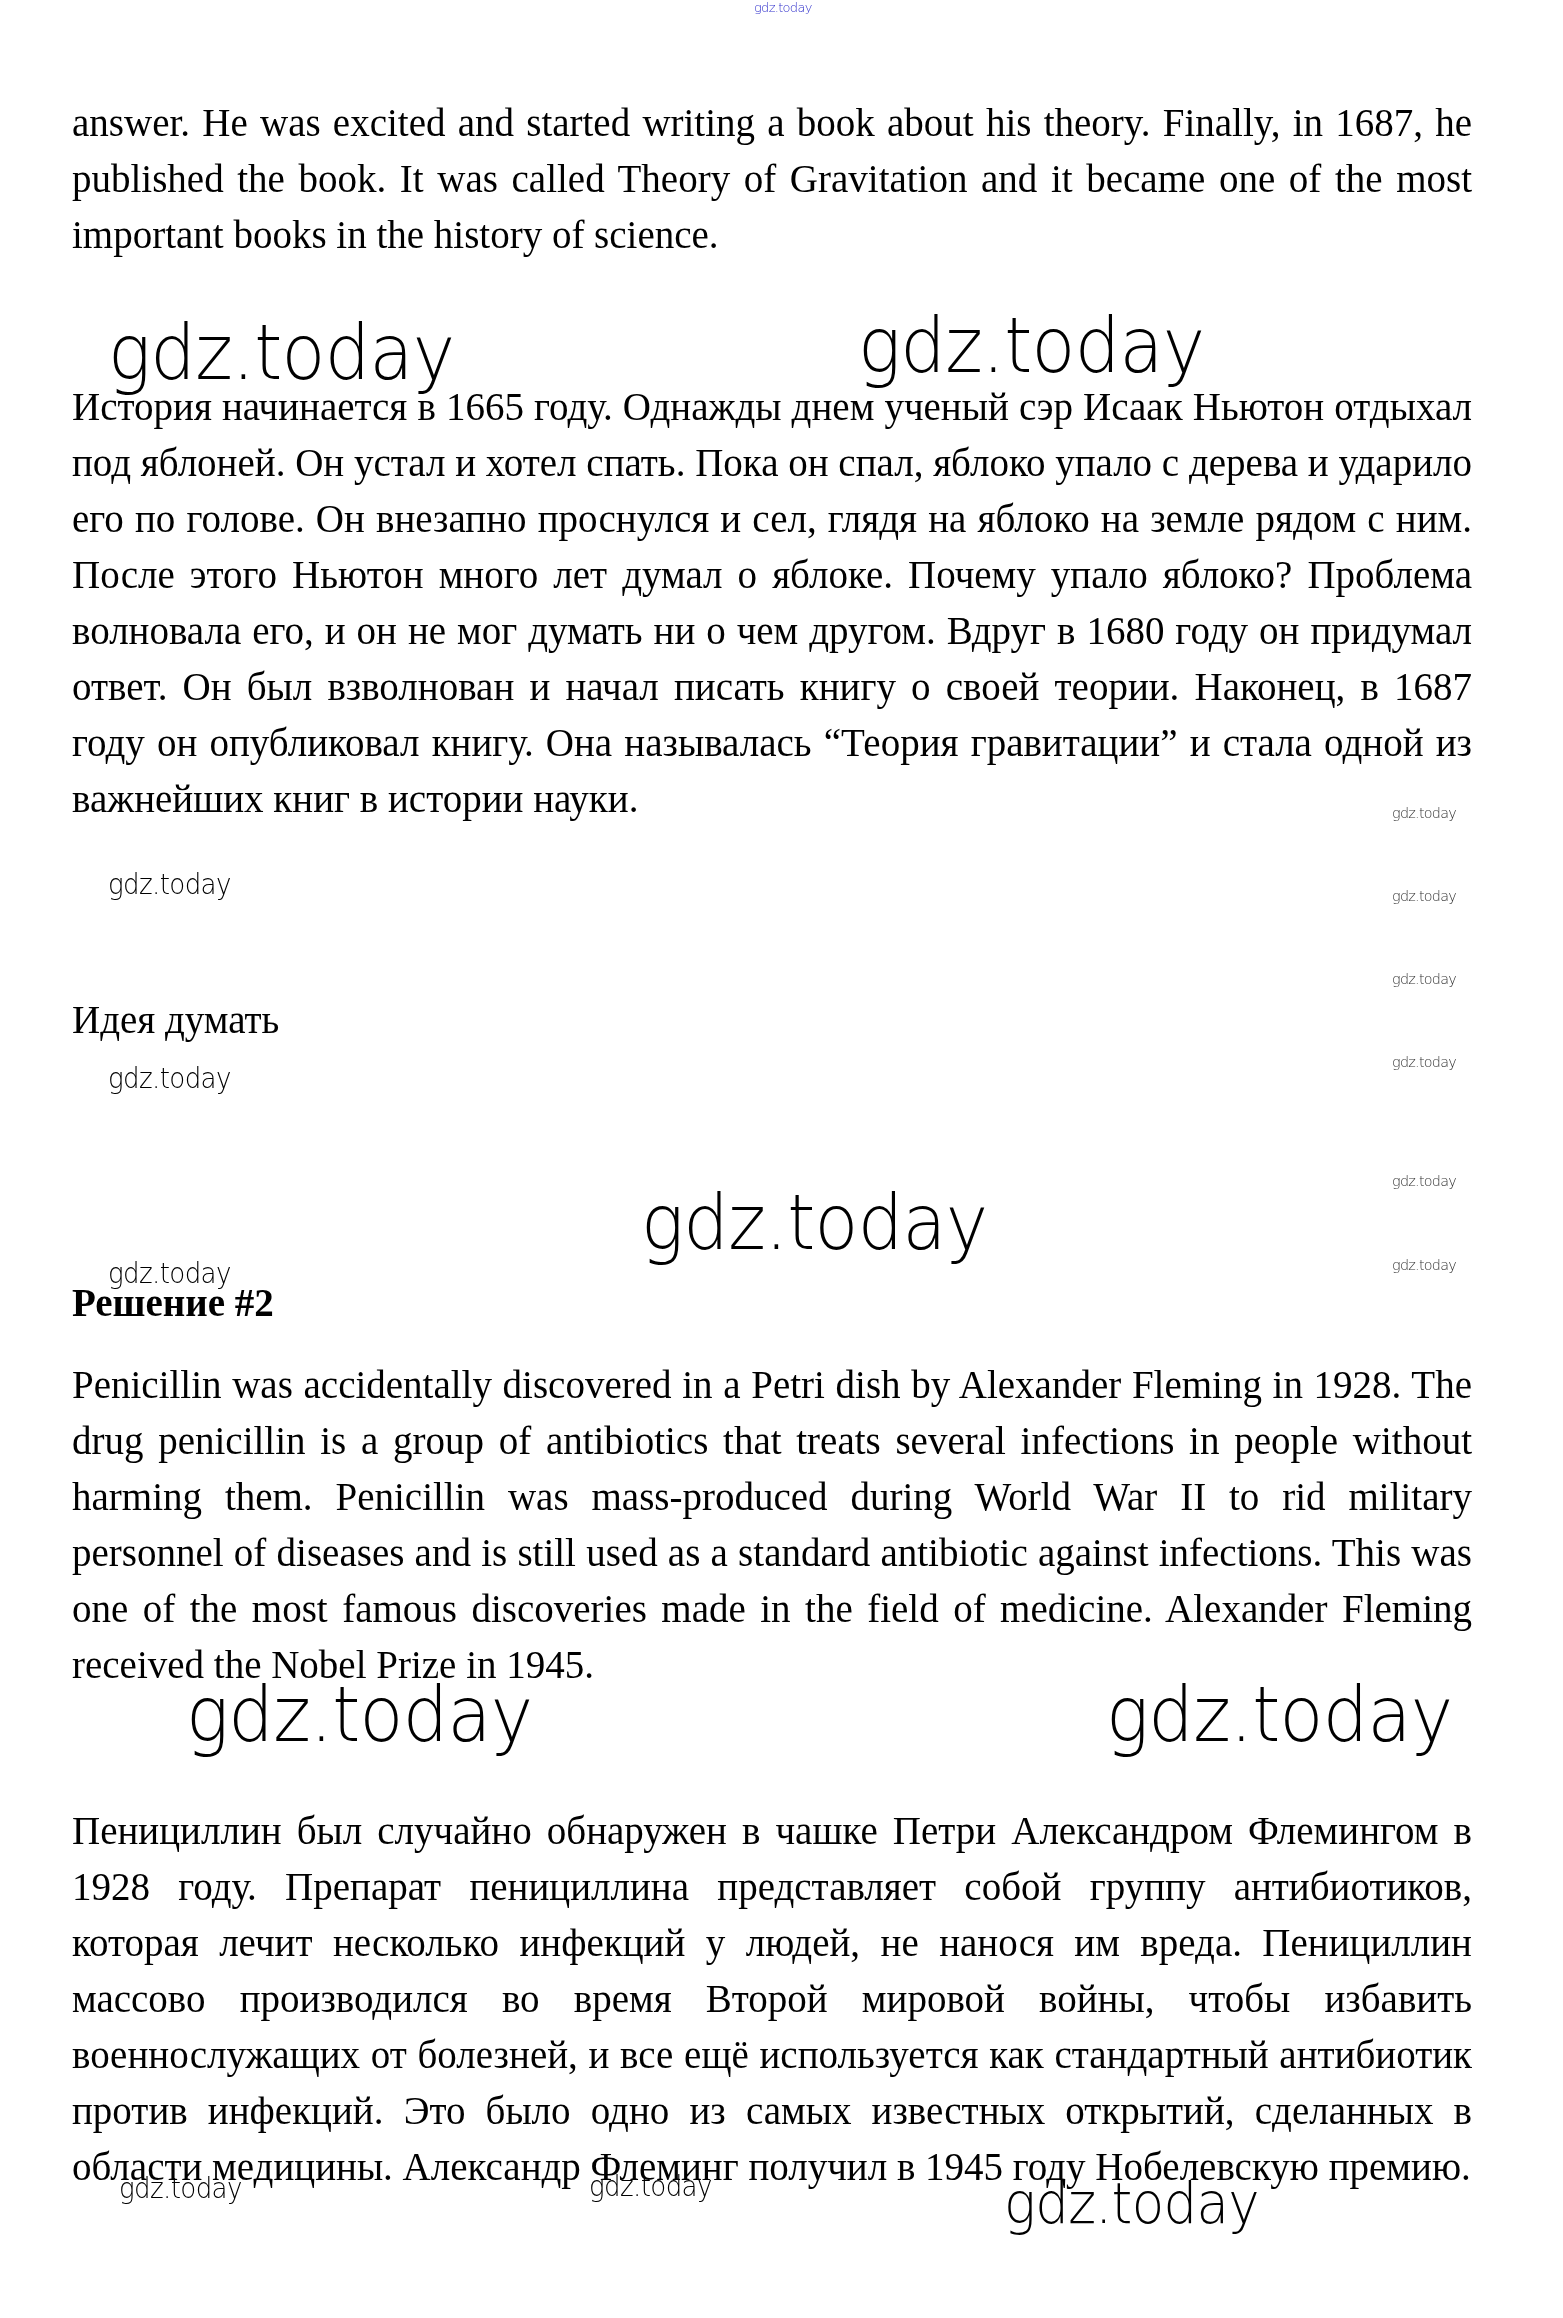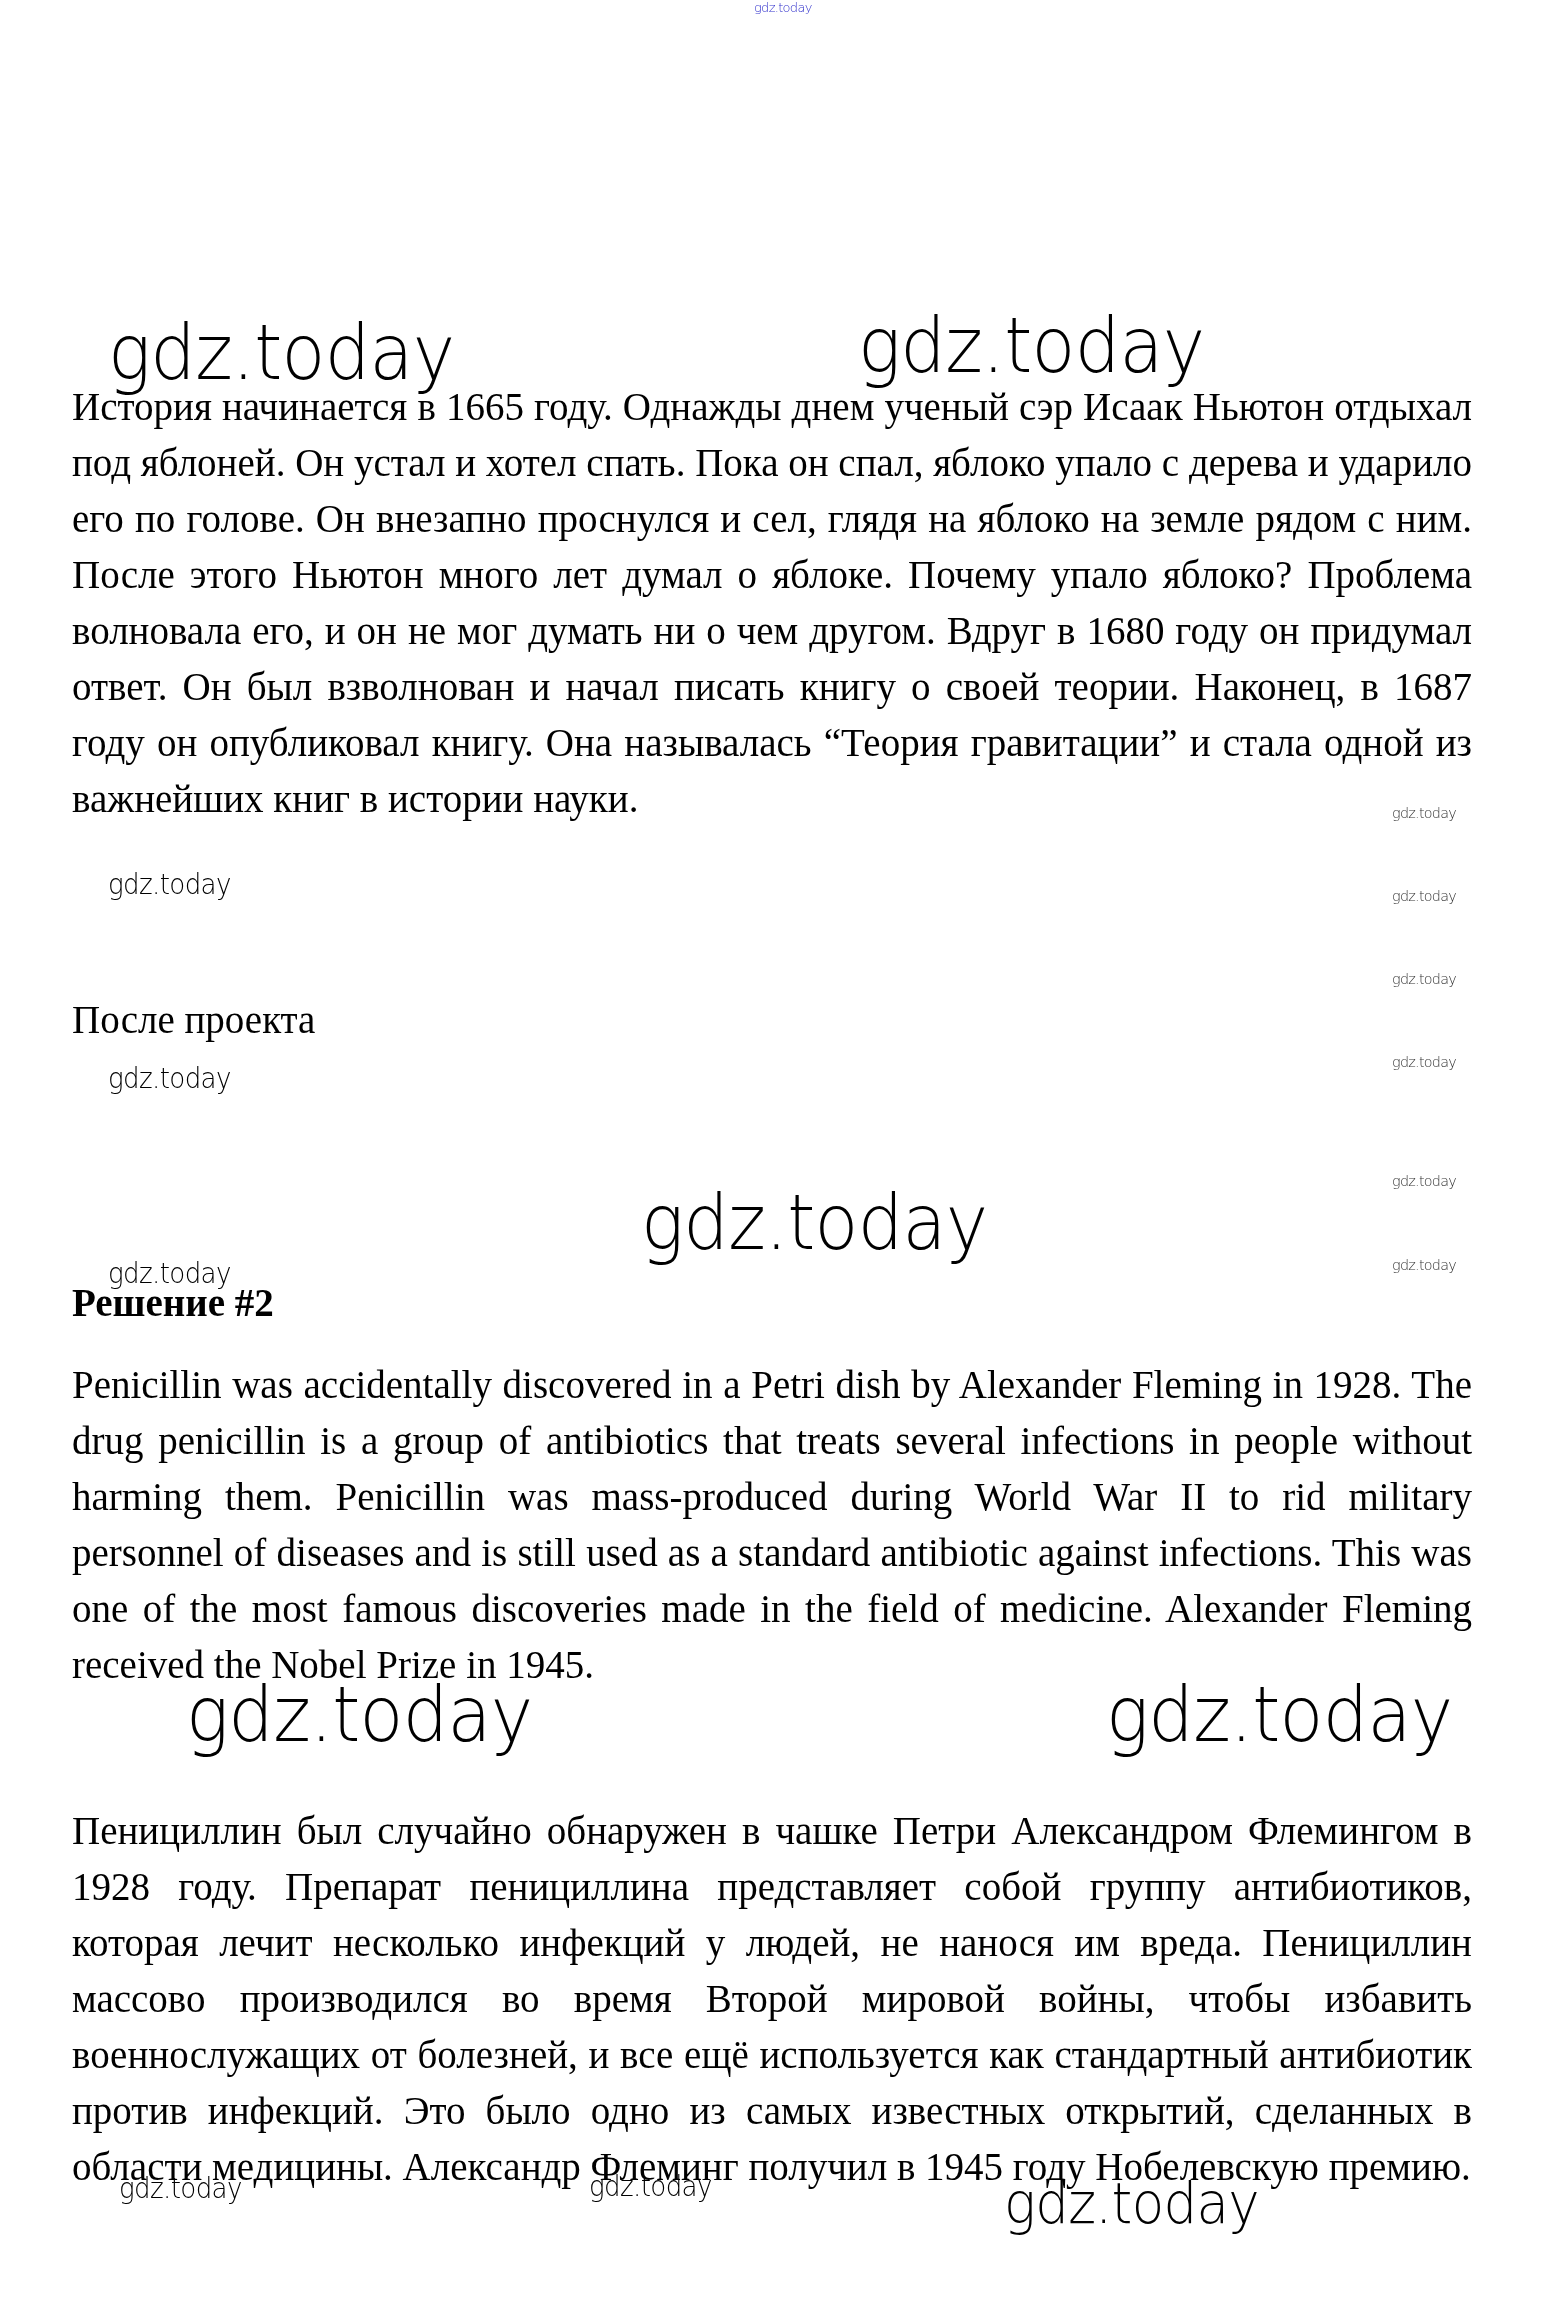--- a/index.html
+++ b/index.html
@@ -24,36 +24,37 @@
   .wm.small { font-size: 14.3px; color: #333; }
   .wm.top { font-size: 13px; color: #3333cc; }
 </style>
 </head>
 <body>
 
 <div class="page">
 
   <div class="wm top" style="left: 754px; top: 1.4px; color: rgb(51, 51, 204);">gdz.today</div>
 
+  <p class="para" style="top:95px;">answer. He was excited and started writing a book about his theory. Finally, in 1687, he published the book. It was called Theory of Gravitation and it became one of the most important books in the history of science.</p>
 
   <div class="wm big" style="left:108px; top:314px;">gdz.today</div>
   <div class="wm big" style="left:858px; top:307px;">gdz.today</div>
 
   <p class="para" style="top:379px;">История начинается в 1665 году. Однажды днем ученый сэр Исаак Ньютон отдыхал под яблоней. Он устал и хотел спать. Пока он спал, яблоко упало с дерева и ударило его по голове. Он внезапно проснулся и сел, глядя на яблоко на земле рядом с ним. После этого Ньютон много лет думал о яблоке. Почему упало яблоко? Проблема волновала его, и он не мог думать ни о чем другом. Вдруг в 1680 году он придумал ответ. Он был взволнован и начал писать книгу о своей теории. Наконец, в 1687 году он опубликовал книгу. Она называлась “Теория гравитации” и стала одной из важнейших книг в истории науки.</p>
 
   <div class="wm med" style="left:108px; top:870px;">gdz.today</div>
 
   <div class="wm small" style="left:1392px; top:806px;">gdz.today</div>
   <div class="wm small" style="left:1392px; top:889px;">gdz.today</div>
   <div class="wm small" style="left:1392px; top:972px;">gdz.today</div>
   <div class="wm small" style="left:1392px; top:1055px;">gdz.today</div>
   <div class="wm small" style="left:1392px; top:1174px;">gdz.today</div>
   <div class="wm small" style="left:1392px; top:1258px;">gdz.today</div>
 
-  <h2 class="heading" style="top:995px; font-weight:normal;">После проекта</h2>
+  <h2 class="heading" style="top:995px; font-weight:normal;">Идея думать</h2>
 
   <div class="wm med" style="left:108px; top:1064px;">gdz.today</div>
 
 
   <div class="wm big" style="left:641px; top:1184px;">gdz.today</div>
 
   <div class="wm med" style="left:108px; top:1259px;">gdz.today</div>
 
   <h2 class="heading bold" style="top:1278px;">Решение #2</h2>
 

